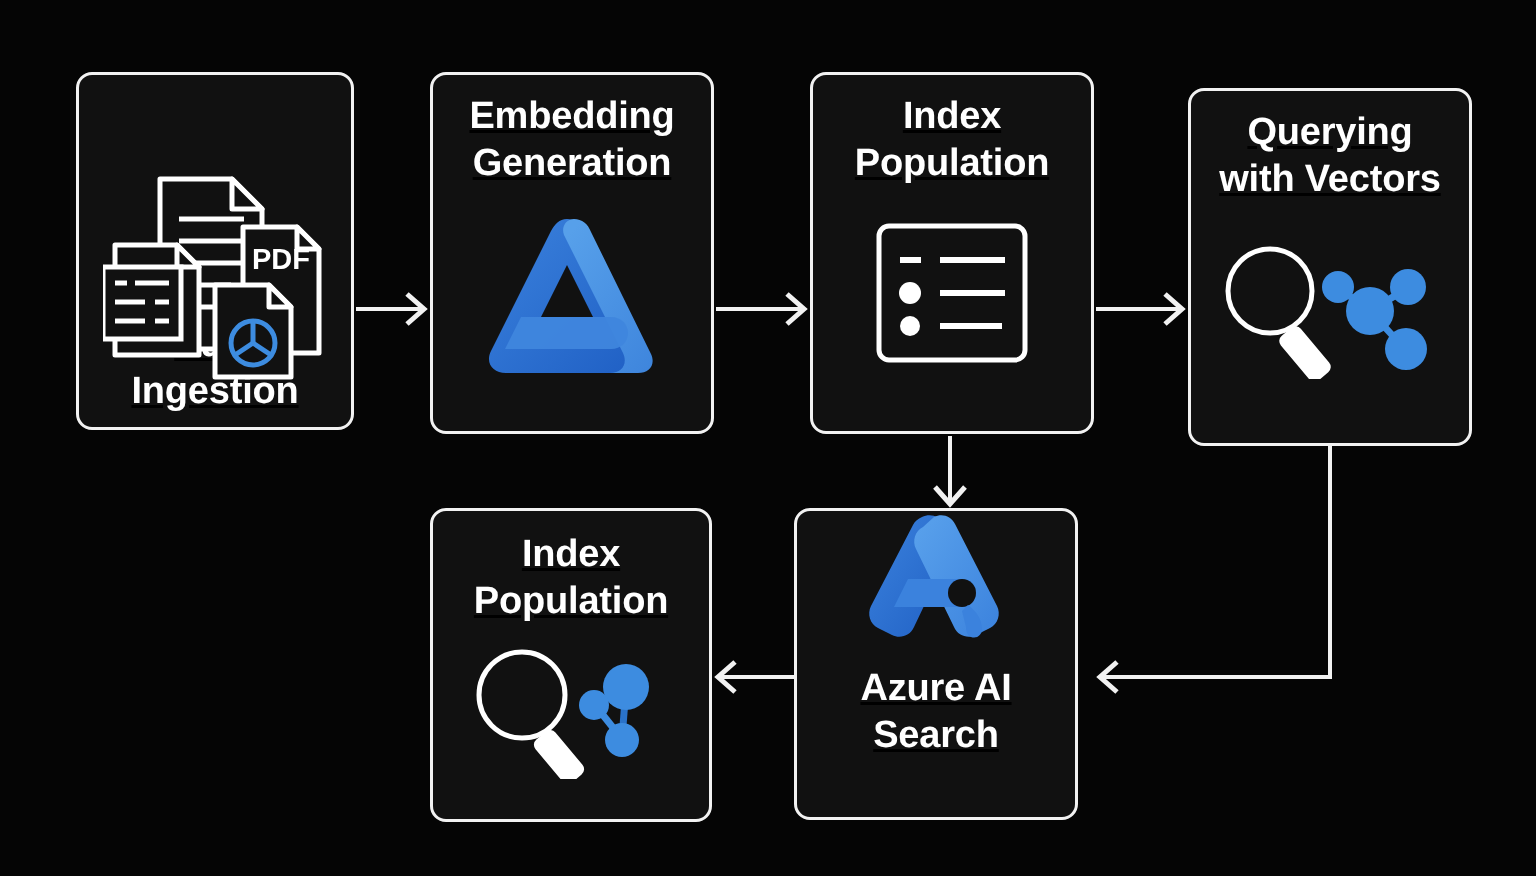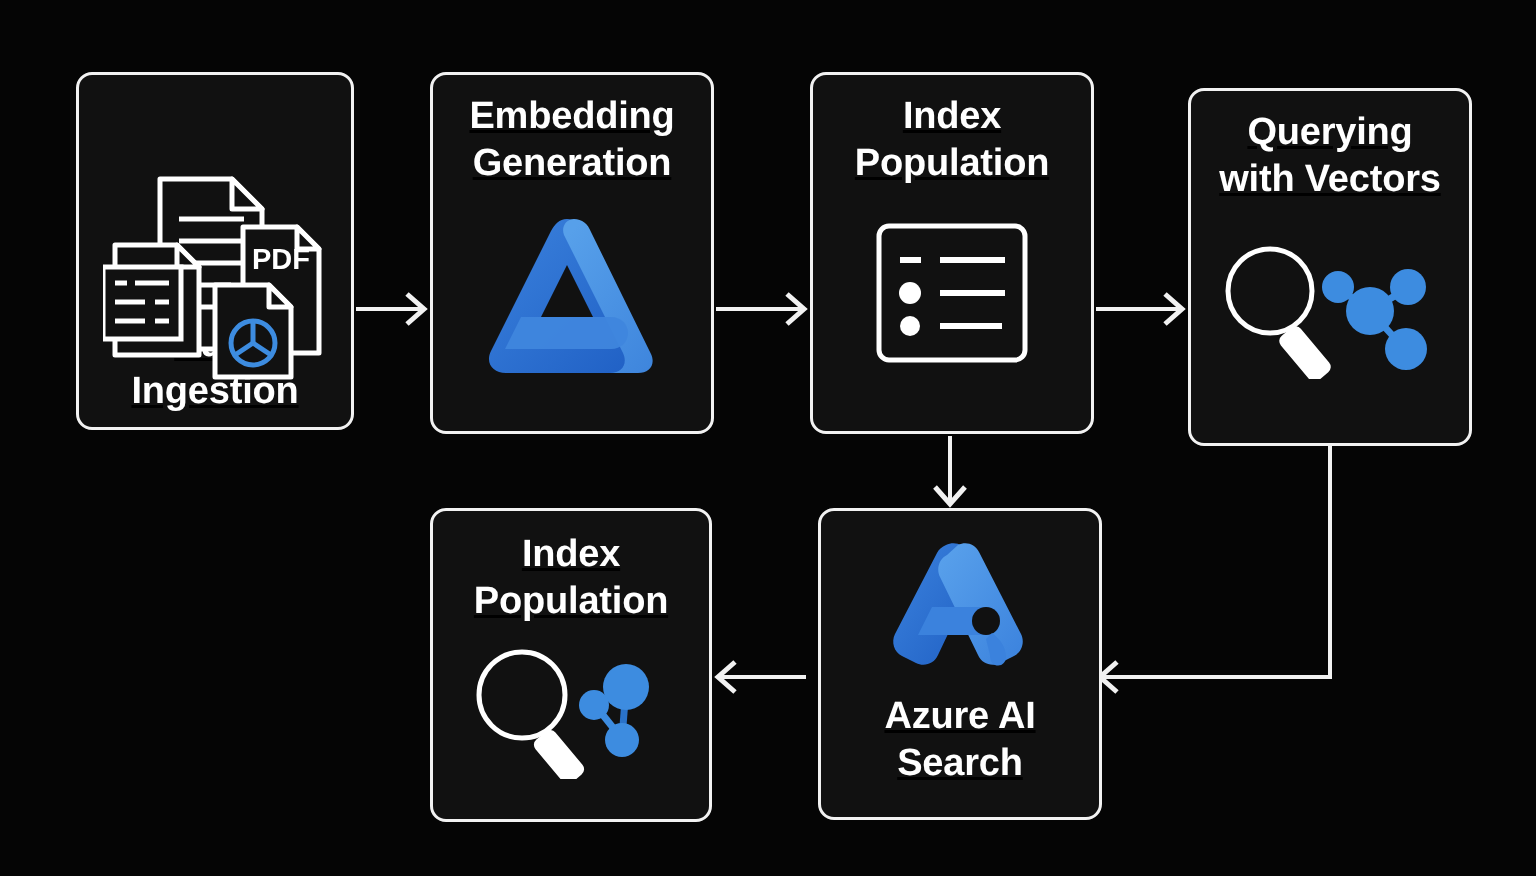--- a/index.html
+++ b/index.html
@@ -44,21 +44,21 @@
   }
   .node-icon {
     display: block;
   }
   
   #node-data-ingestion   { left: 76px;  top: 72px;  width: 278px; height: 358px; justify-content: flex-end; padding-bottom: 12px;}
   #node-embedding        { left: 430px; top: 72px;  width: 284px; height: 362px; justify-content: flex-start; padding-top: 18px;}
   #node-index-population { left: 810px; top: 72px;  width: 284px; height: 362px; justify-content: flex-start; padding-top: 18px;}
   #node-querying         { left: 1188px;top: 72px;  width: 284px; height: 358px; justify-content: flex-start; padding-top: 18px; margin-top: 16px;}
   #node-index-population-2 { left: 430px; top: 508px; width: 282px; height: 314px; justify-content: flex-start; padding-top: 20px;}
-  #node-azure-search     { left: 818px; top: 508px; width: 284px; height: 312px; justify-content: flex-start; padding-top: 28px;}
+  #node-azure-search     { left: 794px; top: 508px; width: 284px; height: 312px; justify-content: flex-start; padding-top: 0;}
 
   #node-data-ingestion .node-icon { position:absolute; top: 96px; left: 50%; transform: translateX(-50%); }
   #node-embedding .node-icon { margin-top: 26px; }
   #node-index-population .node-icon { margin-top: 36px; }
   #node-querying .node-icon { margin-top: 40px; }
   #node-index-population-2 .node-icon { margin-top: 22px; }
   #node-azure-search .node-icon { margin-bottom: 10px; }
 
   #connectors {
     position: absolute;

